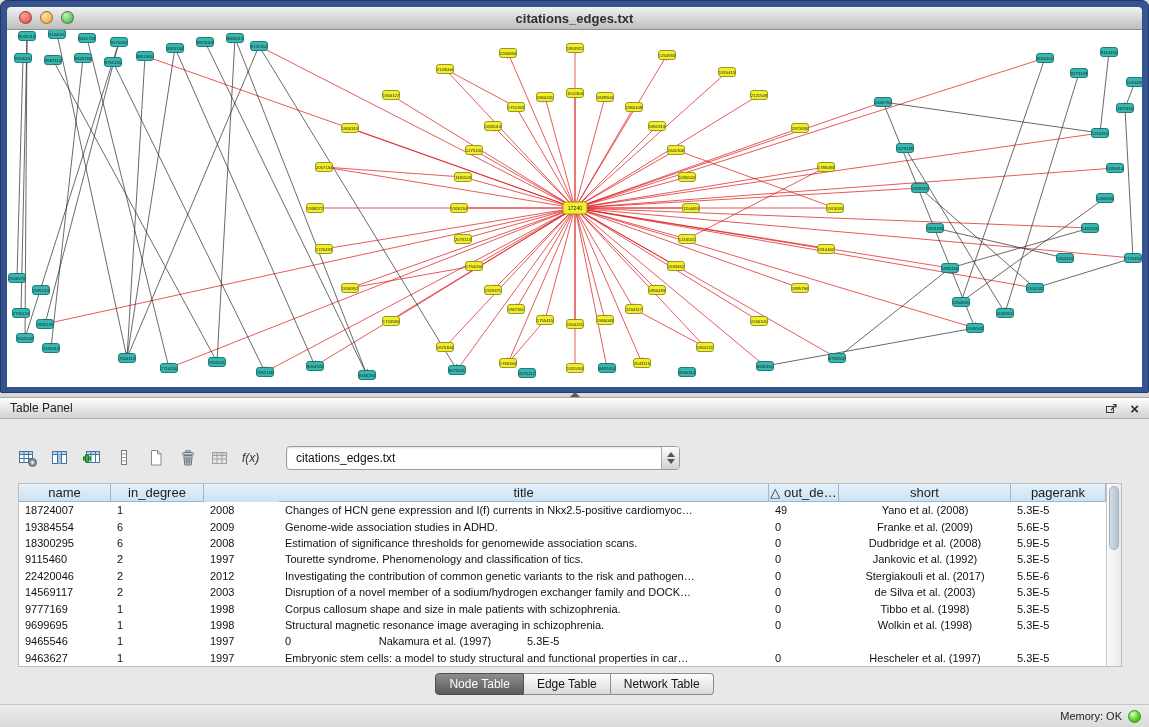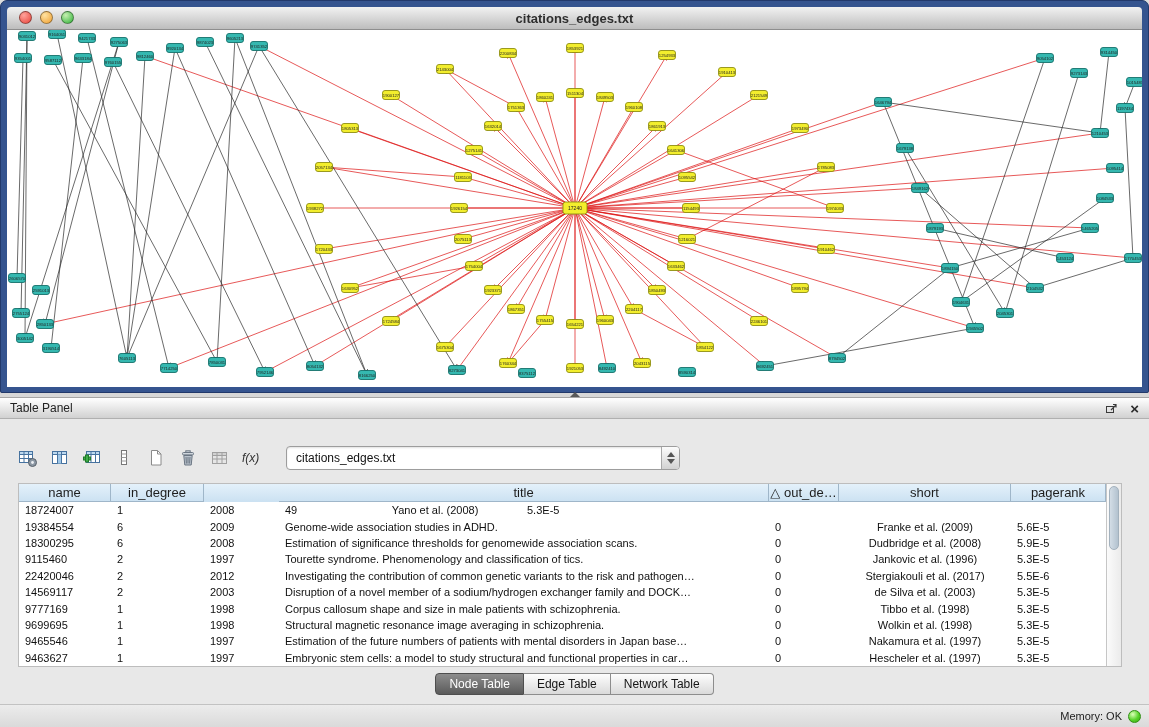--- a/index.html
+++ b/index.html
@@ -745,20 +745,21 @@
           <div class="th" style="width: 490px;">title</div>
           <div class="th" style="width: 70px;">△ out_de…</div>
           <div class="th" style="width: 172px;">short</div>
           <div class="th" style="width: 95px;">pagerank</div>
         </div>
       <div class="tbody">
           <div class="tr">
             <div class="td" style="width: 92px; justify-content: flex-start;">18724007</div>
             <div class="td" style="width: 93px; justify-content: flex-start;">1</div>
             <div class="td" style="width: 75px; justify-content: flex-start;">2008</div>
+            <div class="td" style="width: 490px; justify-content: flex-start;">Changes of HCN gene expression and I(f) currents in Nkx2.5-positive cardiomyoc…</div>
             <div class="td" style="width: 70px; justify-content: flex-start;">49</div>
             <div class="td" style="width: 172px; justify-content: center;">Yano et al. (2008)</div>
             <div class="td" style="width: 95px; justify-content: flex-start;">5.3E-5</div>
           </div>
           <div class="tr">
             <div class="td" style="width: 92px; justify-content: flex-start;">19384554</div>
             <div class="td" style="width: 93px; justify-content: flex-start;">6</div>
             <div class="td" style="width: 75px; justify-content: flex-start;">2009</div>
             <div class="td" style="width: 490px; justify-content: flex-start;">Genome-wide association studies in ADHD.</div>
             <div class="td" style="width: 70px; justify-content: flex-start;">0</div>
@@ -773,21 +774,21 @@
             <div class="td" style="width: 70px; justify-content: flex-start;">0</div>
             <div class="td" style="width: 172px; justify-content: center;">Dudbridge et al. (2008)</div>
             <div class="td" style="width: 95px; justify-content: flex-start;">5.9E-5</div>
           </div>
           <div class="tr">
             <div class="td" style="width: 92px; justify-content: flex-start;">9115460</div>
             <div class="td" style="width: 93px; justify-content: flex-start;">2</div>
             <div class="td" style="width: 75px; justify-content: flex-start;">1997</div>
             <div class="td" style="width: 490px; justify-content: flex-start;">Tourette syndrome. Phenomenology and classification of tics.</div>
             <div class="td" style="width: 70px; justify-content: flex-start;">0</div>
-            <div class="td" style="width: 172px; justify-content: center;">Jankovic et al. (1996)</div>
+            <div class="td" style="width: 172px; justify-content: center;">Jankovic et al. (1992)</div>
             <div class="td" style="width: 95px; justify-content: flex-start;">5.3E-5</div>
           </div>
           <div class="tr">
             <div class="td" style="width: 92px; justify-content: flex-start;">22420046</div>
             <div class="td" style="width: 93px; justify-content: flex-start;">2</div>
             <div class="td" style="width: 75px; justify-content: flex-start;">2012</div>
             <div class="td" style="width: 490px; justify-content: flex-start;">Investigating the contribution of common genetic variants to the risk and pathogen…</div>
             <div class="td" style="width: 70px; justify-content: flex-start;">0</div>
             <div class="td" style="width: 172px; justify-content: center;">Stergiakouli et al. (2017)</div>
             <div class="td" style="width: 95px; justify-content: flex-start;">5.5E-6</div>
@@ -816,21 +817,20 @@
             <div class="td" style="width: 75px; justify-content: flex-start;">1998</div>
             <div class="td" style="width: 490px; justify-content: flex-start;">Structural magnetic resonance image averaging in schizophrenia.</div>
             <div class="td" style="width: 70px; justify-content: flex-start;">0</div>
             <div class="td" style="width: 172px; justify-content: center;">Wolkin et al. (1998)</div>
             <div class="td" style="width: 95px; justify-content: flex-start;">5.3E-5</div>
           </div>
           <div class="tr">
             <div class="td" style="width: 92px; justify-content: flex-start;">9465546</div>
             <div class="td" style="width: 93px; justify-content: flex-start;">1</div>
             <div class="td" style="width: 75px; justify-content: flex-start;">1997</div>
-            <div class="td" style="width: 490px; justify-content: flex-start;">Estimation of the future numbers of patients with mental disorders in Japan base…</div>
             <div class="td" style="width: 70px; justify-content: flex-start;">0</div>
             <div class="td" style="width: 172px; justify-content: center;">Nakamura et al. (1997)</div>
             <div class="td" style="width: 95px; justify-content: flex-start;">5.3E-5</div>
           </div>
           <div class="tr">
             <div class="td" style="width: 92px; justify-content: flex-start;">9463627</div>
             <div class="td" style="width: 93px; justify-content: flex-start;">1</div>
             <div class="td" style="width: 75px; justify-content: flex-start;">1997</div>
             <div class="td" style="width: 490px; justify-content: flex-start;">Embryonic stem cells: a model to study structural and functional properties in car…</div>
             <div class="td" style="width: 70px; justify-content: flex-start;">0</div>

